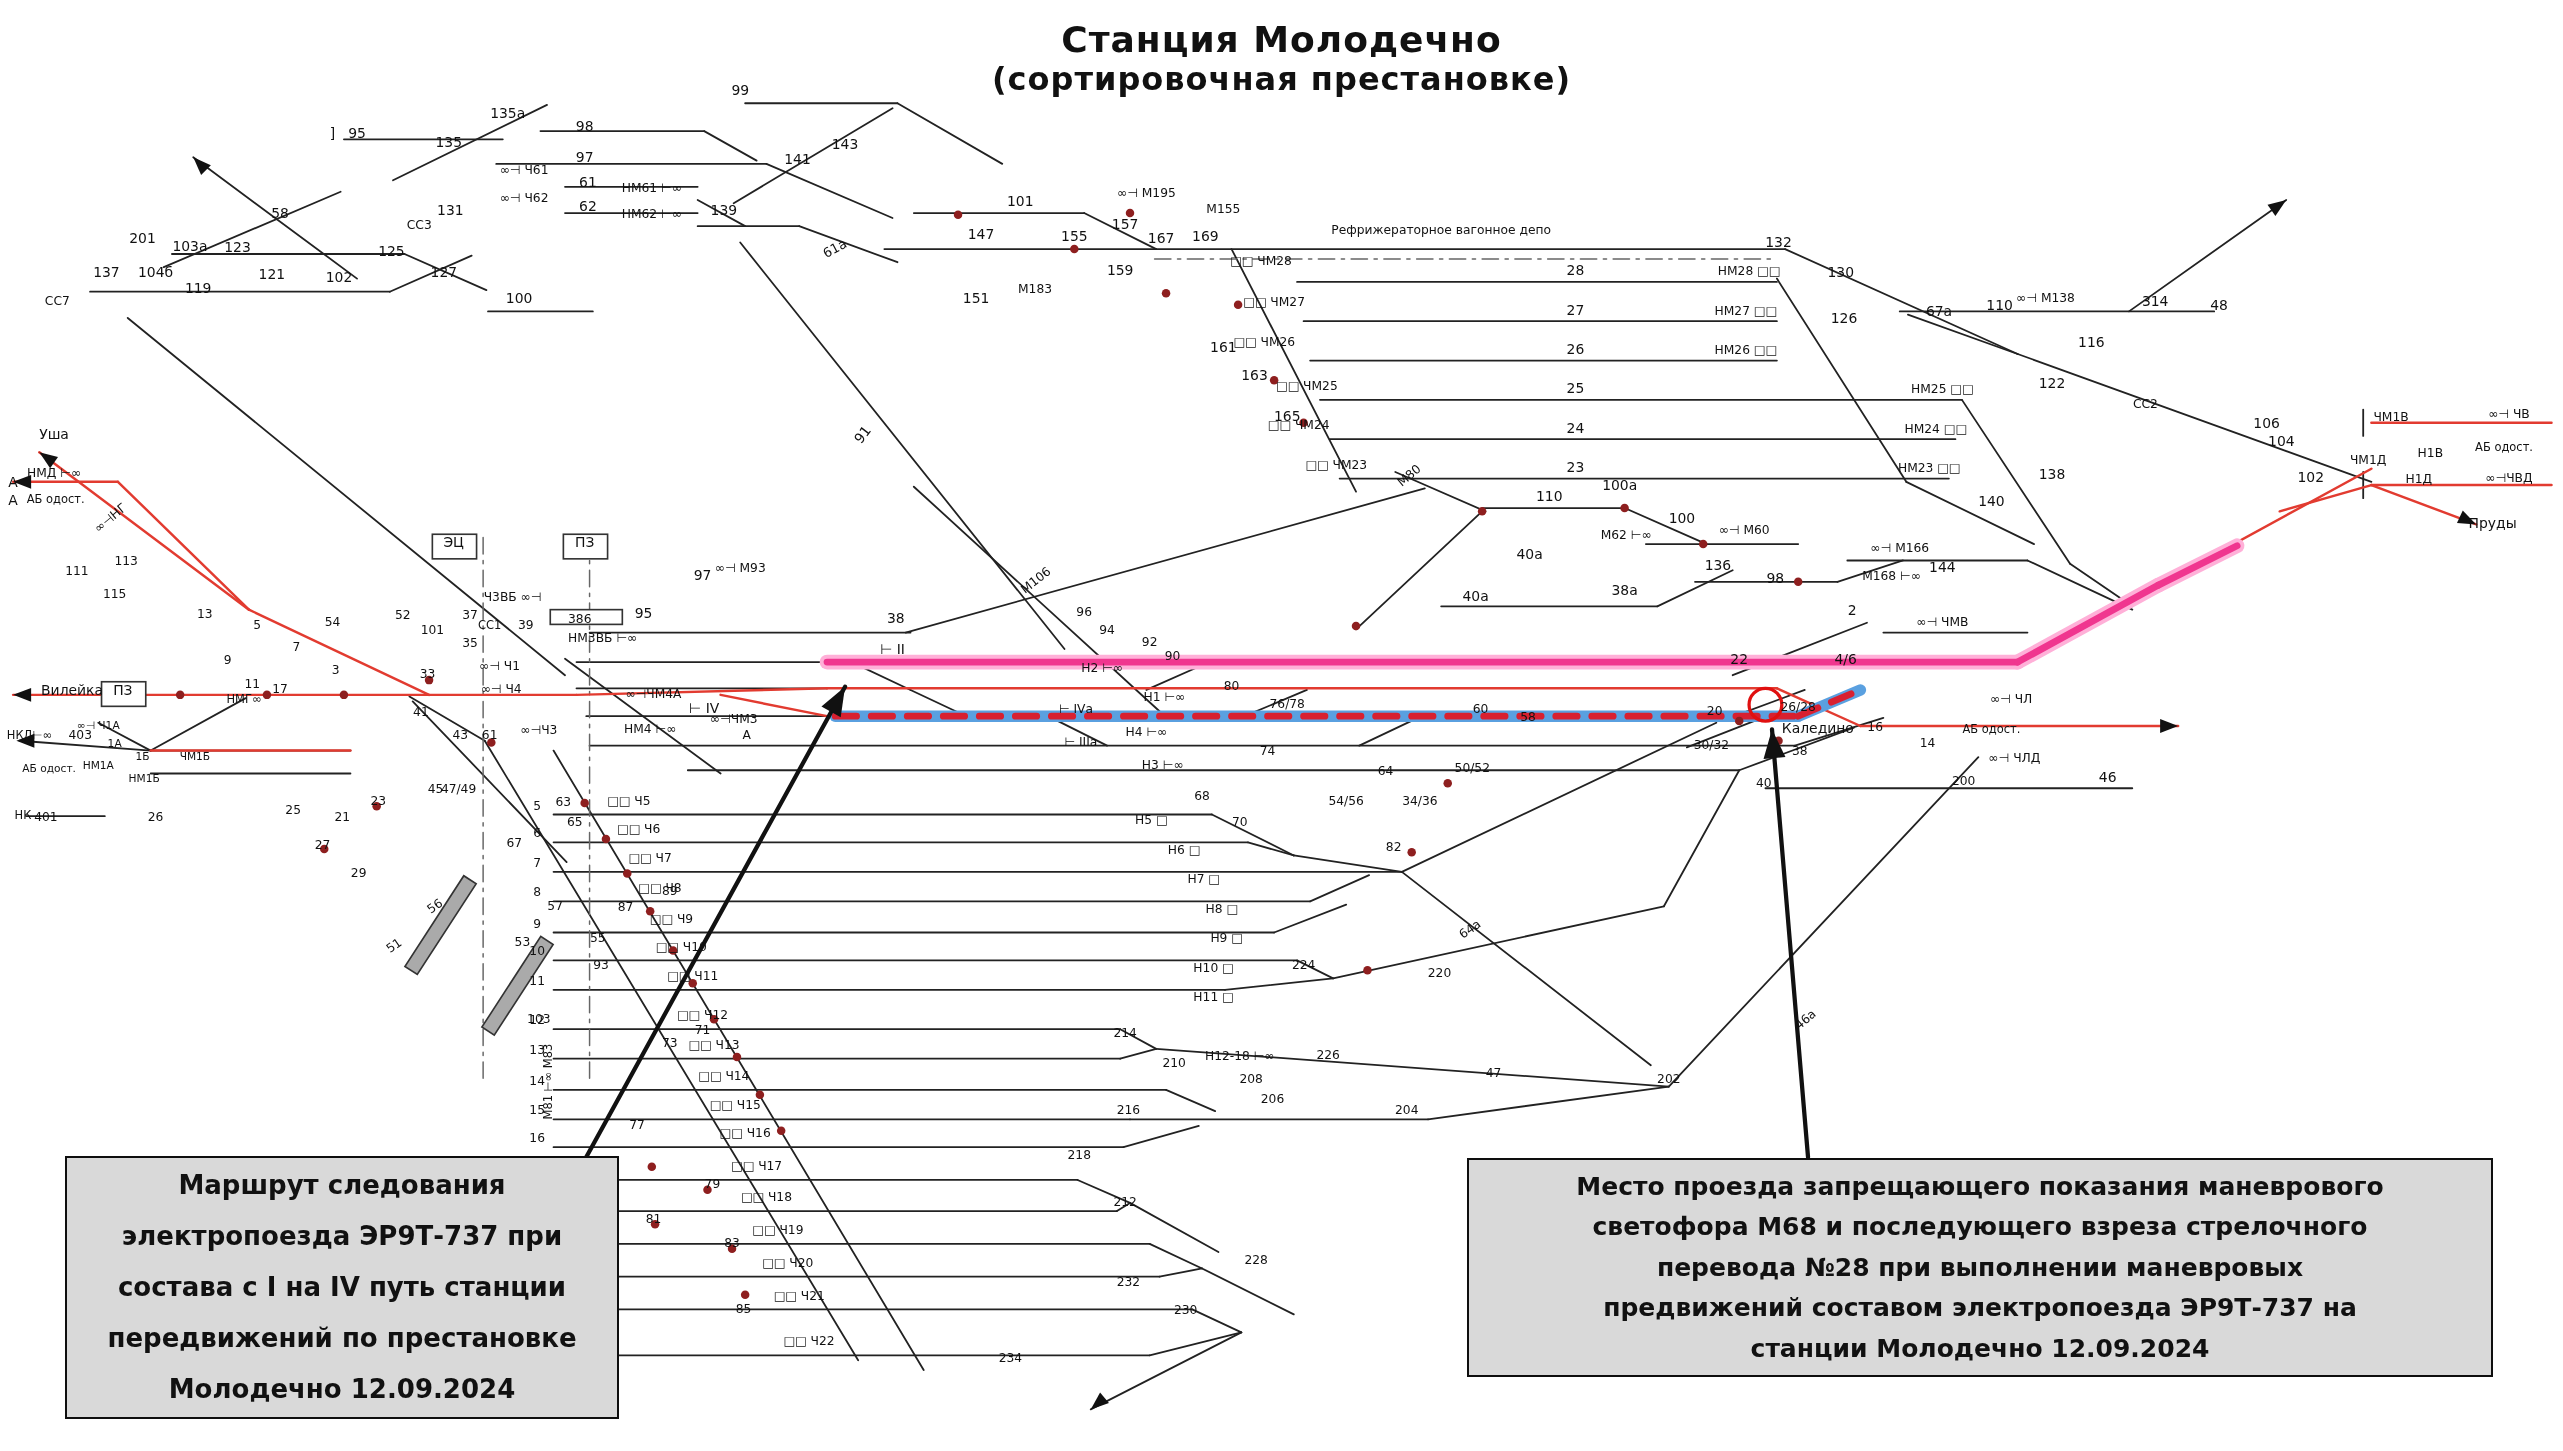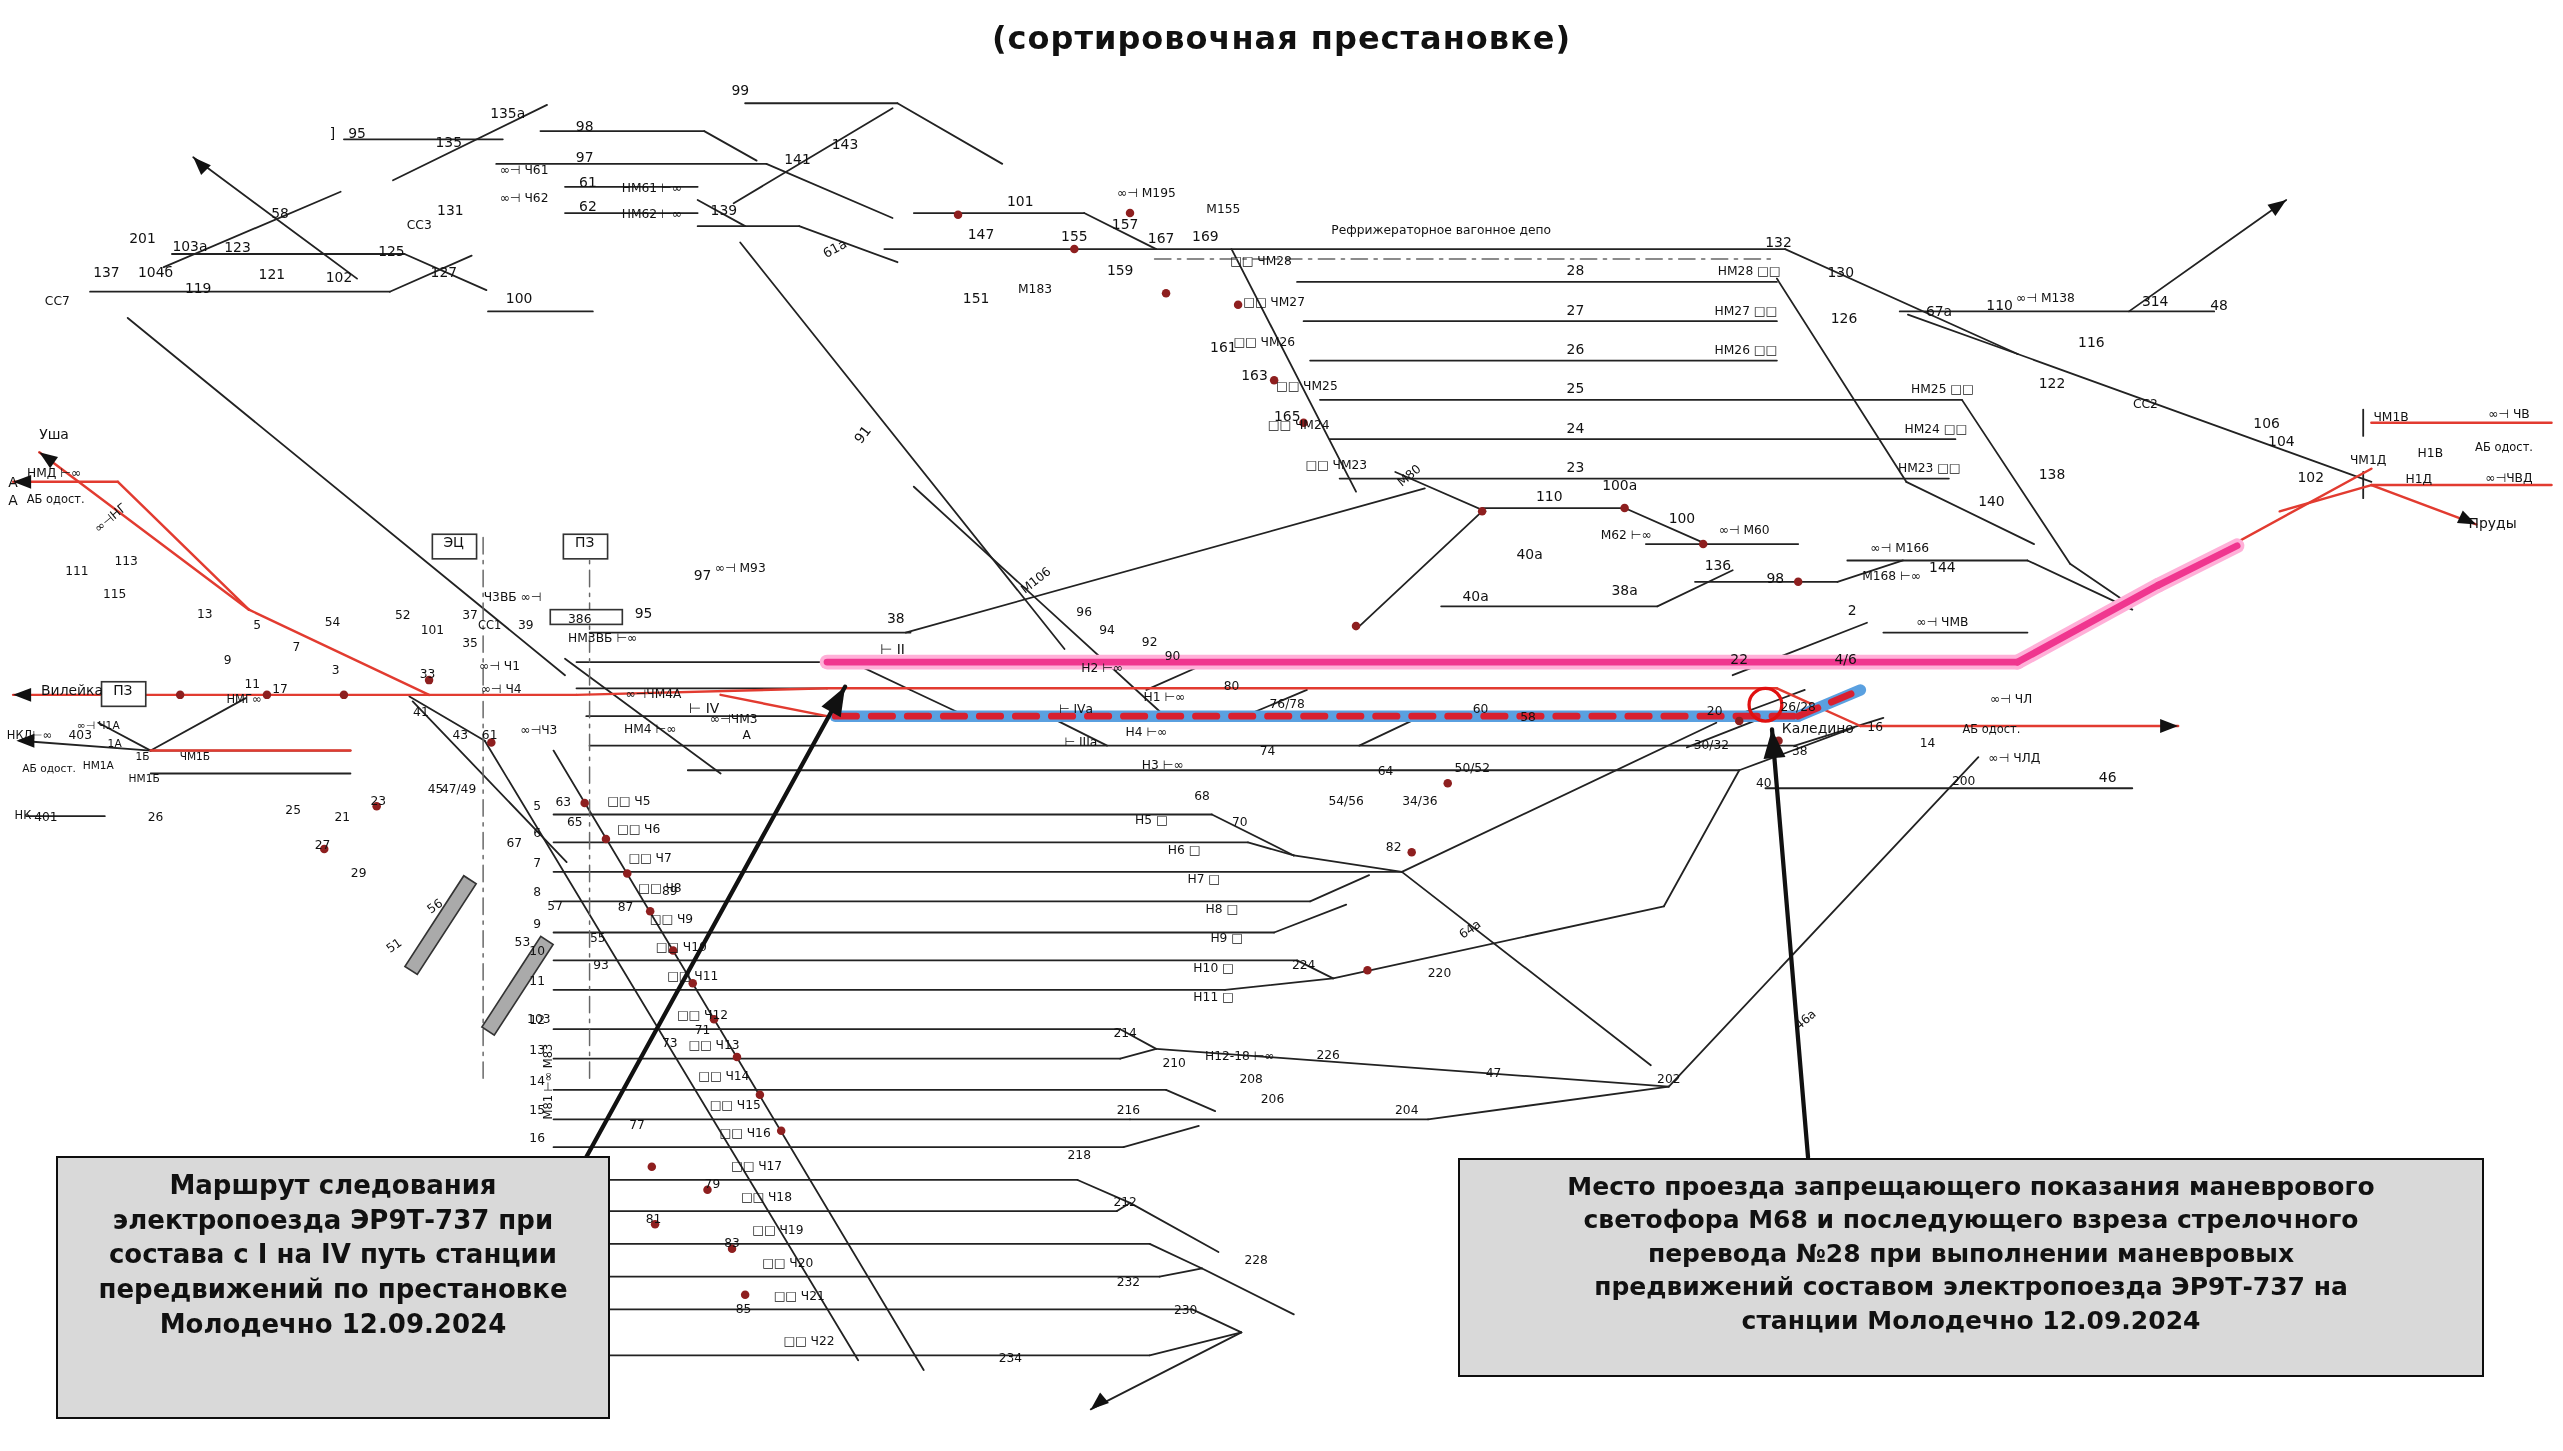--- a/index.html
+++ b/index.html
@@ -3,21 +3,21 @@
 <meta charset="utf-8">
 <style>
   html,body{margin:0;padding:0;background:#fff;}
   .stage{position:relative;width:2563px;height:1452px;background:#ffffff;overflow:hidden;
          font-family:"DejaVu Sans",sans-serif;color:#111;}
   .stage svg{position:absolute;left:0;top:0;}
   .title{position:absolute;top:19.4px;left:0;width:100%;text-align:center;font-weight:bold;letter-spacing:1px;}
   .title .t1{font-size:36px;}
   .title .t2{font-size:32px;}
   .note{position:absolute;background:#d9d9d9;border:2.9px solid #0e0e0e;font-weight:bold;
-        text-align:center;display:flex;flex-direction:column;justify-content:flex-start;padding:9.7px 13.6px;box-sizing:border-box;}
+        text-align:center;display:flex;flex-direction:column;justify-content:space-between;padding:9.7px 13.6px;box-sizing:border-box;margin-left:9px;}
   .note span{display:block;line-height:1.34;}
   .note-left{left:56px;top:1156px;width:554px;height:263px;font-size:26px;}
   .note-right{left:1458px;top:1158px;width:1026px;height:219px;font-size:25px;}
 </style>
 </head>
 <body>
 
 <div class="stage">
   <svg width="2563" height="1452" viewBox="0 0 1565 886" preserveAspectRatio="none" xmlns="http://www.w3.org/2000/svg">
       <line x1="210" y1="85" x2="307" y2="85" stroke="#222222" stroke-width="1.1" stroke-linecap="round"></line>
@@ -533,20 +533,21 @@
       <text x="723" y="521" font-size="7.5" text-anchor="middle" fill="#111111" font-family="&quot;DejaVu Sans&quot;, sans-serif">Н6 □</text>
       <text x="735" y="539" font-size="7.5" text-anchor="middle" fill="#111111" font-family="&quot;DejaVu Sans&quot;, sans-serif">Н7 □</text>
       <text x="746" y="557" font-size="7.5" text-anchor="middle" fill="#111111" font-family="&quot;DejaVu Sans&quot;, sans-serif">Н8 □</text>
       <text x="749" y="575" font-size="7.5" text-anchor="middle" fill="#111111" font-family="&quot;DejaVu Sans&quot;, sans-serif">Н9 □</text>
       <text x="741" y="593" font-size="7.5" text-anchor="middle" fill="#111111" font-family="&quot;DejaVu Sans&quot;, sans-serif">Н10 □</text>
       <text x="741" y="611" font-size="7.5" text-anchor="middle" fill="#111111" font-family="&quot;DejaVu Sans&quot;, sans-serif">Н11 □</text>
       <text x="757" y="647" font-size="7.5" text-anchor="middle" fill="#111111" font-family="&quot;DejaVu Sans&quot;, sans-serif">Н12-18 ⊢∞</text>
     </svg>
 
   <div class="title">
+    <div class="t1">Станция Молодечно</div>
     <div class="t2">(сортировочная престановке)</div>
   </div>
 
   <div class="note note-left">
     <span>Маршрут следования</span>
     <span>электропоезда ЭР9Т-737 при</span>
     <span>состава с I на IV путь станции</span>
     <span>передвижений по престановке</span>
     <span>Молодечно 12.09.2024</span>
   </div>

